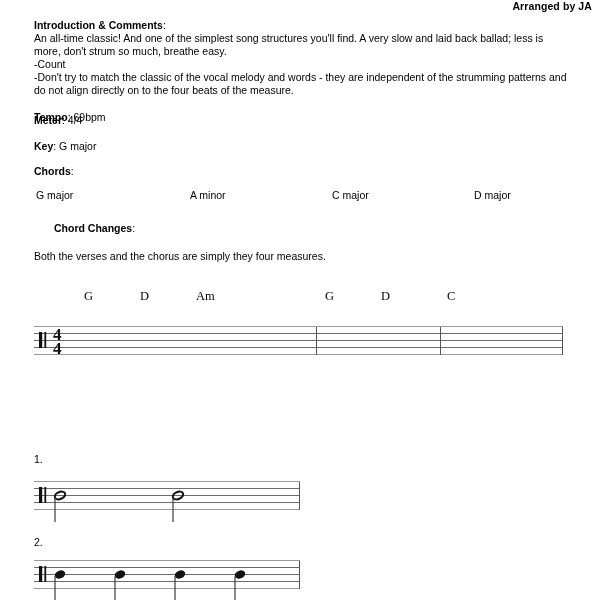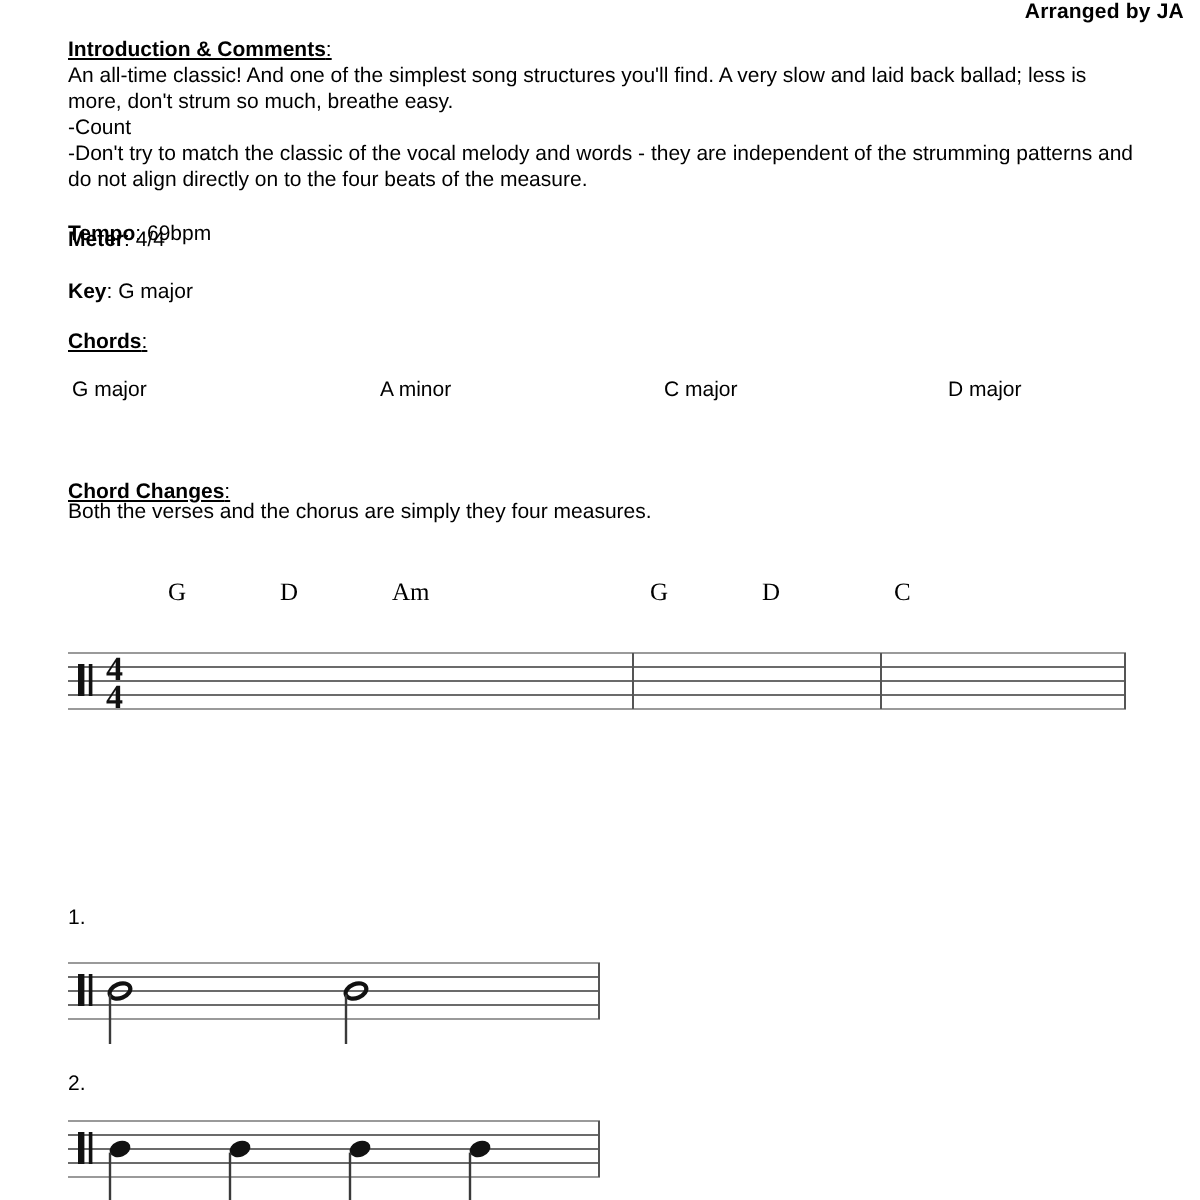--- a/index.html
+++ b/index.html
@@ -29,21 +29,20 @@
     white-space: nowrap;
   }
   .block {
     position: absolute;
     left: 34px;
   }
   .ttl {
     font-weight: bold;
     font-size: 10.5px;
     line-height: 13.2px;
-    text-decoration: underline;
   }
   .ttl .plain { font-weight: normal; }
   .para {
     font-size: 10.5px;
     line-height: 13.2px;
     width: 534px;
     text-align: left;
   }
   .spec {
     font-size: 10.5px;
@@ -121,21 +120,21 @@
   <div class="block ttl" style="top:165px;">
     <span>Chords</span><span class="plain">:</span>
   </div>
   <div class="chord-names" style="top:189px;">
     <span style="left:36px;">G major</span>
     <span style="left:190px;">A minor</span>
     <span style="left:332px;">C major</span>
     <span style="left:474px;">D major</span>
   </div>
 
-  <div class="block ttl" style="top:240px;">
+  <div class="block ttl" style="top:222px;margin-left:20px;">
     <span>Chord Changes</span><span class="plain">:</span>
   </div>
   <div class="block para" style="top:250px;">Both the verses and the chorus are simply they four measures.</div>
 
   <div>
     <span class="chordsym" style="left:84px;  top:289px;">G</span>
     <span class="chordsym" style="left:140px; top:289px;">D</span>
     <span class="chordsym" style="left:196px; top:289px;">Am</span>
     <span class="chordsym" style="left:325px; top:289px;">G</span>
     <span class="chordsym" style="left:381px; top:289px;">D</span>

